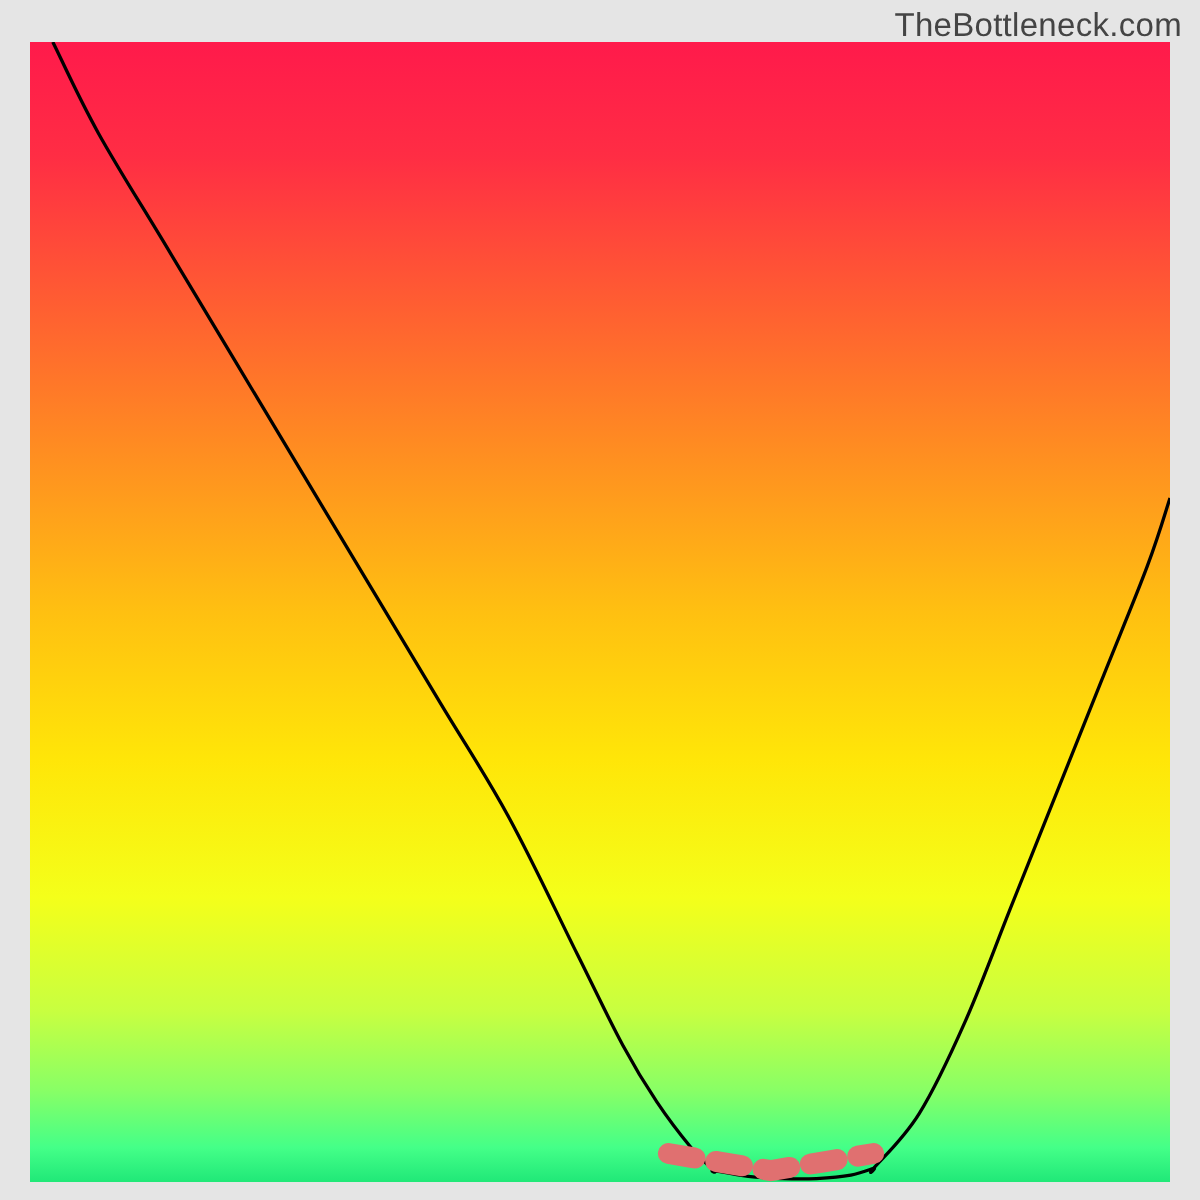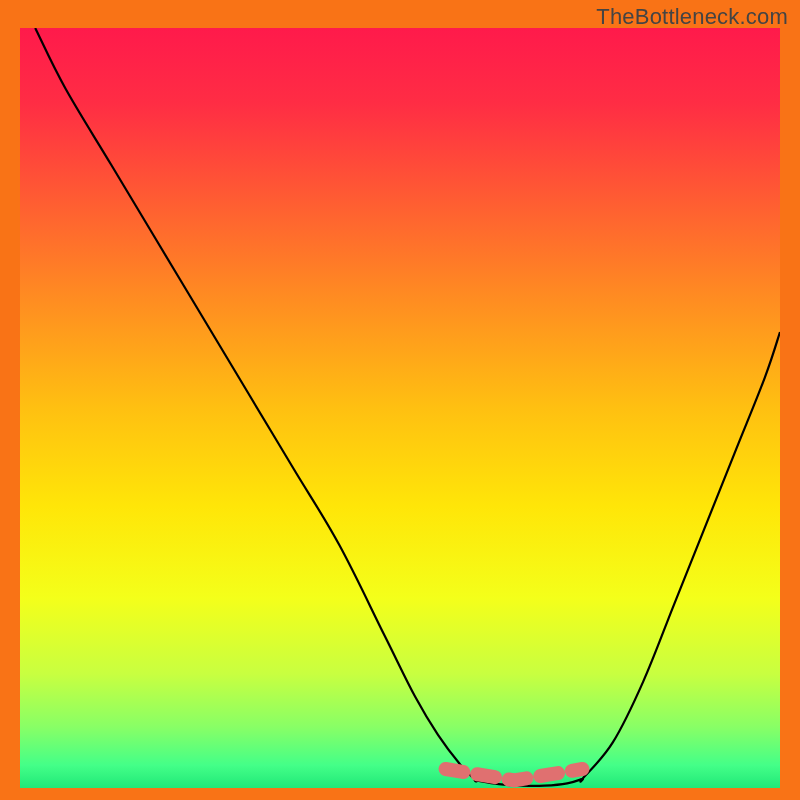--- a/index.html
+++ b/index.html
@@ -7,21 +7,21 @@
     padding: 0;
     width: 800px;
     height: 800px;
     background: #000;
     overflow: hidden;
   }
   .frame {
     position: relative;
     width: 800px;
     height: 800px;
-    background: #f97316;
+    background: #e5e5e5;
   }
   .watermark {
     position: absolute;
     top: 4px;
     right: 12px;
     font-family: Arial, Helvetica, sans-serif;
     font-size: 22px;
     color: #444;
     letter-spacing: 0.2px;
     user-select: none;

